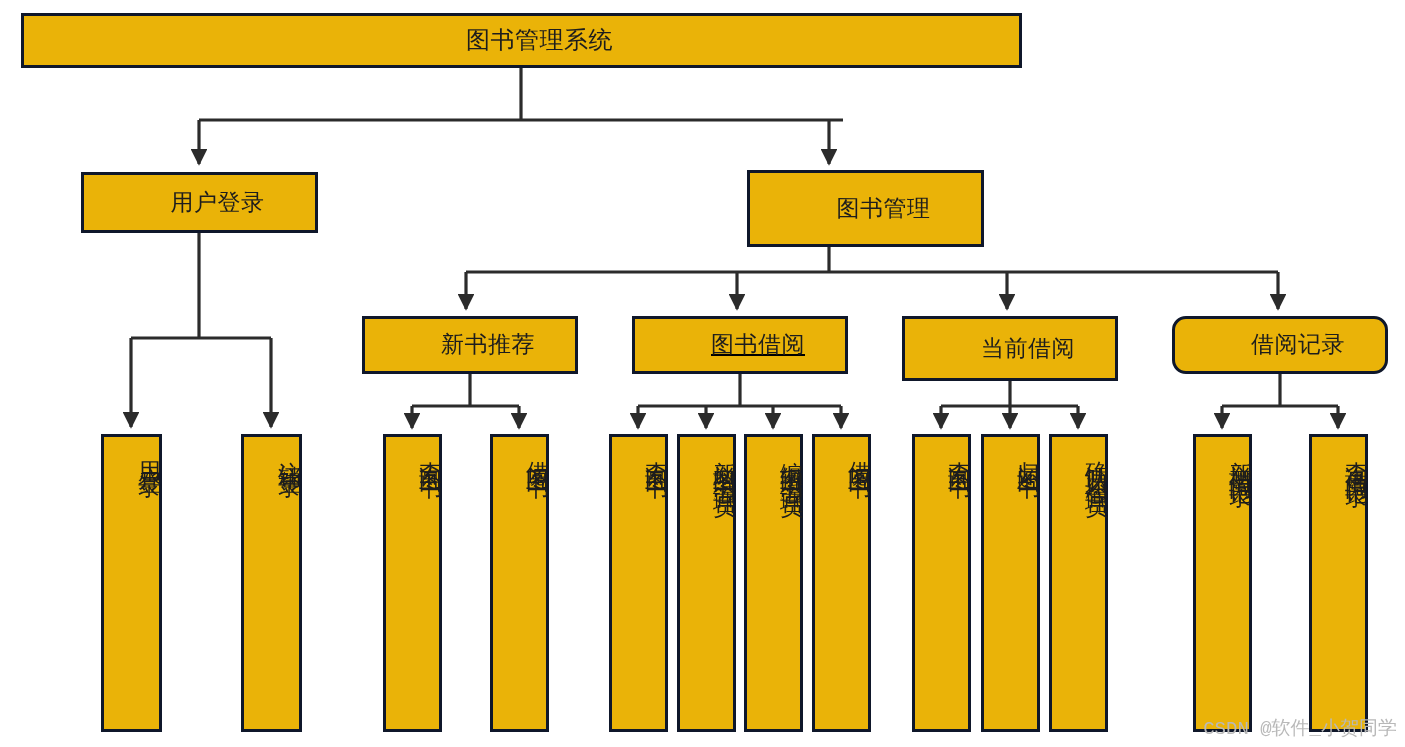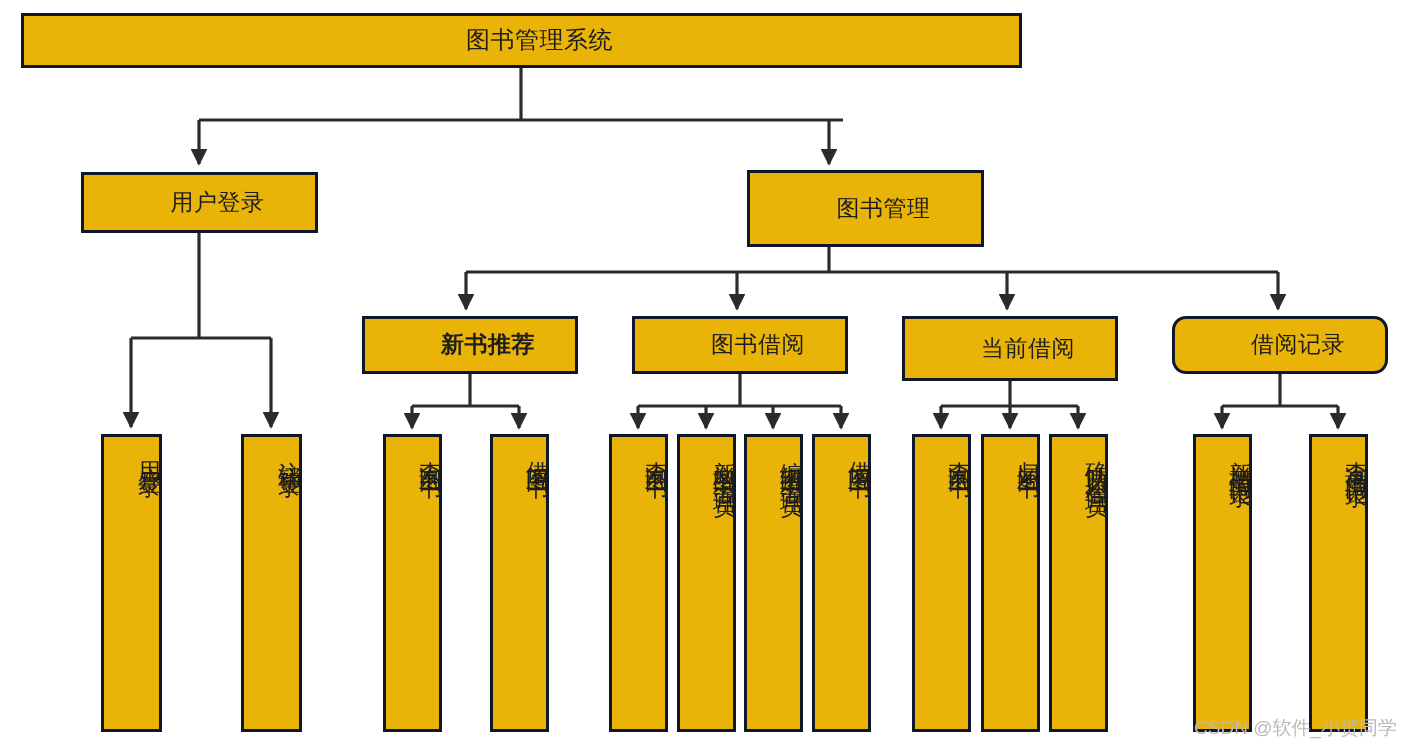--- a/index.html
+++ b/index.html
@@ -62,21 +62,21 @@
     white-space: nowrap;
   }
   .watermark {
     position: absolute;
     right: 8px;
     bottom: 6px;
     font-size: 19px;
     color: #b9b9b9;
     z-index: 5;
     white-space: nowrap;
-    font-family: Liberation Sans, sans-serif;
+    font-family: Liberation Mono, monospace;
   }
 </style>
 </head>
 <body>
 
 <div id="canvas">
 
   <svg id="edges" viewBox="0 0 1405 747" width="1405" height="747">
     <defs>
       <marker id="arrow" viewBox="0 0 10 10" refX="9" refY="5" markerWidth="5.2" markerHeight="5.2" orient="auto-start-reverse">
@@ -132,24 +132,24 @@
     <span class="label">图书管理系统</span>
   </div>
 
   <div class="node horiz" style="left:81px; top:172px; width:237px; height:61px;">
     <span class="label">用户登录</span>
   </div>
   <div class="node horiz" style="left:711px; top:170px; width:237px; height:77px;margin-left:36px;">
     <span class="label">图书管理</span>
   </div>
 
-  <div class="node horiz" style="left:362px; top:316px; width:216px; height:58px;font-weight:bold;">
+  <div class="node horiz" style="left:362px; top:316px; width:216px; height:58px;">
     <span class="label">新书推荐</span>
   </div>
-  <div class="node horiz" style="left:632px; top:316px; width:216px; height:58px;">
+  <div class="node horiz" style="left:632px; top:316px; width:216px; height:58px;text-decoration:underline;">
     <span class="label">图书借阅</span>
   </div>
   <div class="node horiz" style="left:902px; top:316px; width:216px; height:65px;">
     <span class="label">当前借阅</span>
   </div>
   <div class="node horiz" style="left:1172px; top:316px; width:216px; height:58px;border-radius:14px;">
     <span class="label">借阅记录</span>
   </div>
 
   <div class="node vert" style="left:101px; top:434px; width:61px; height:298px;">

